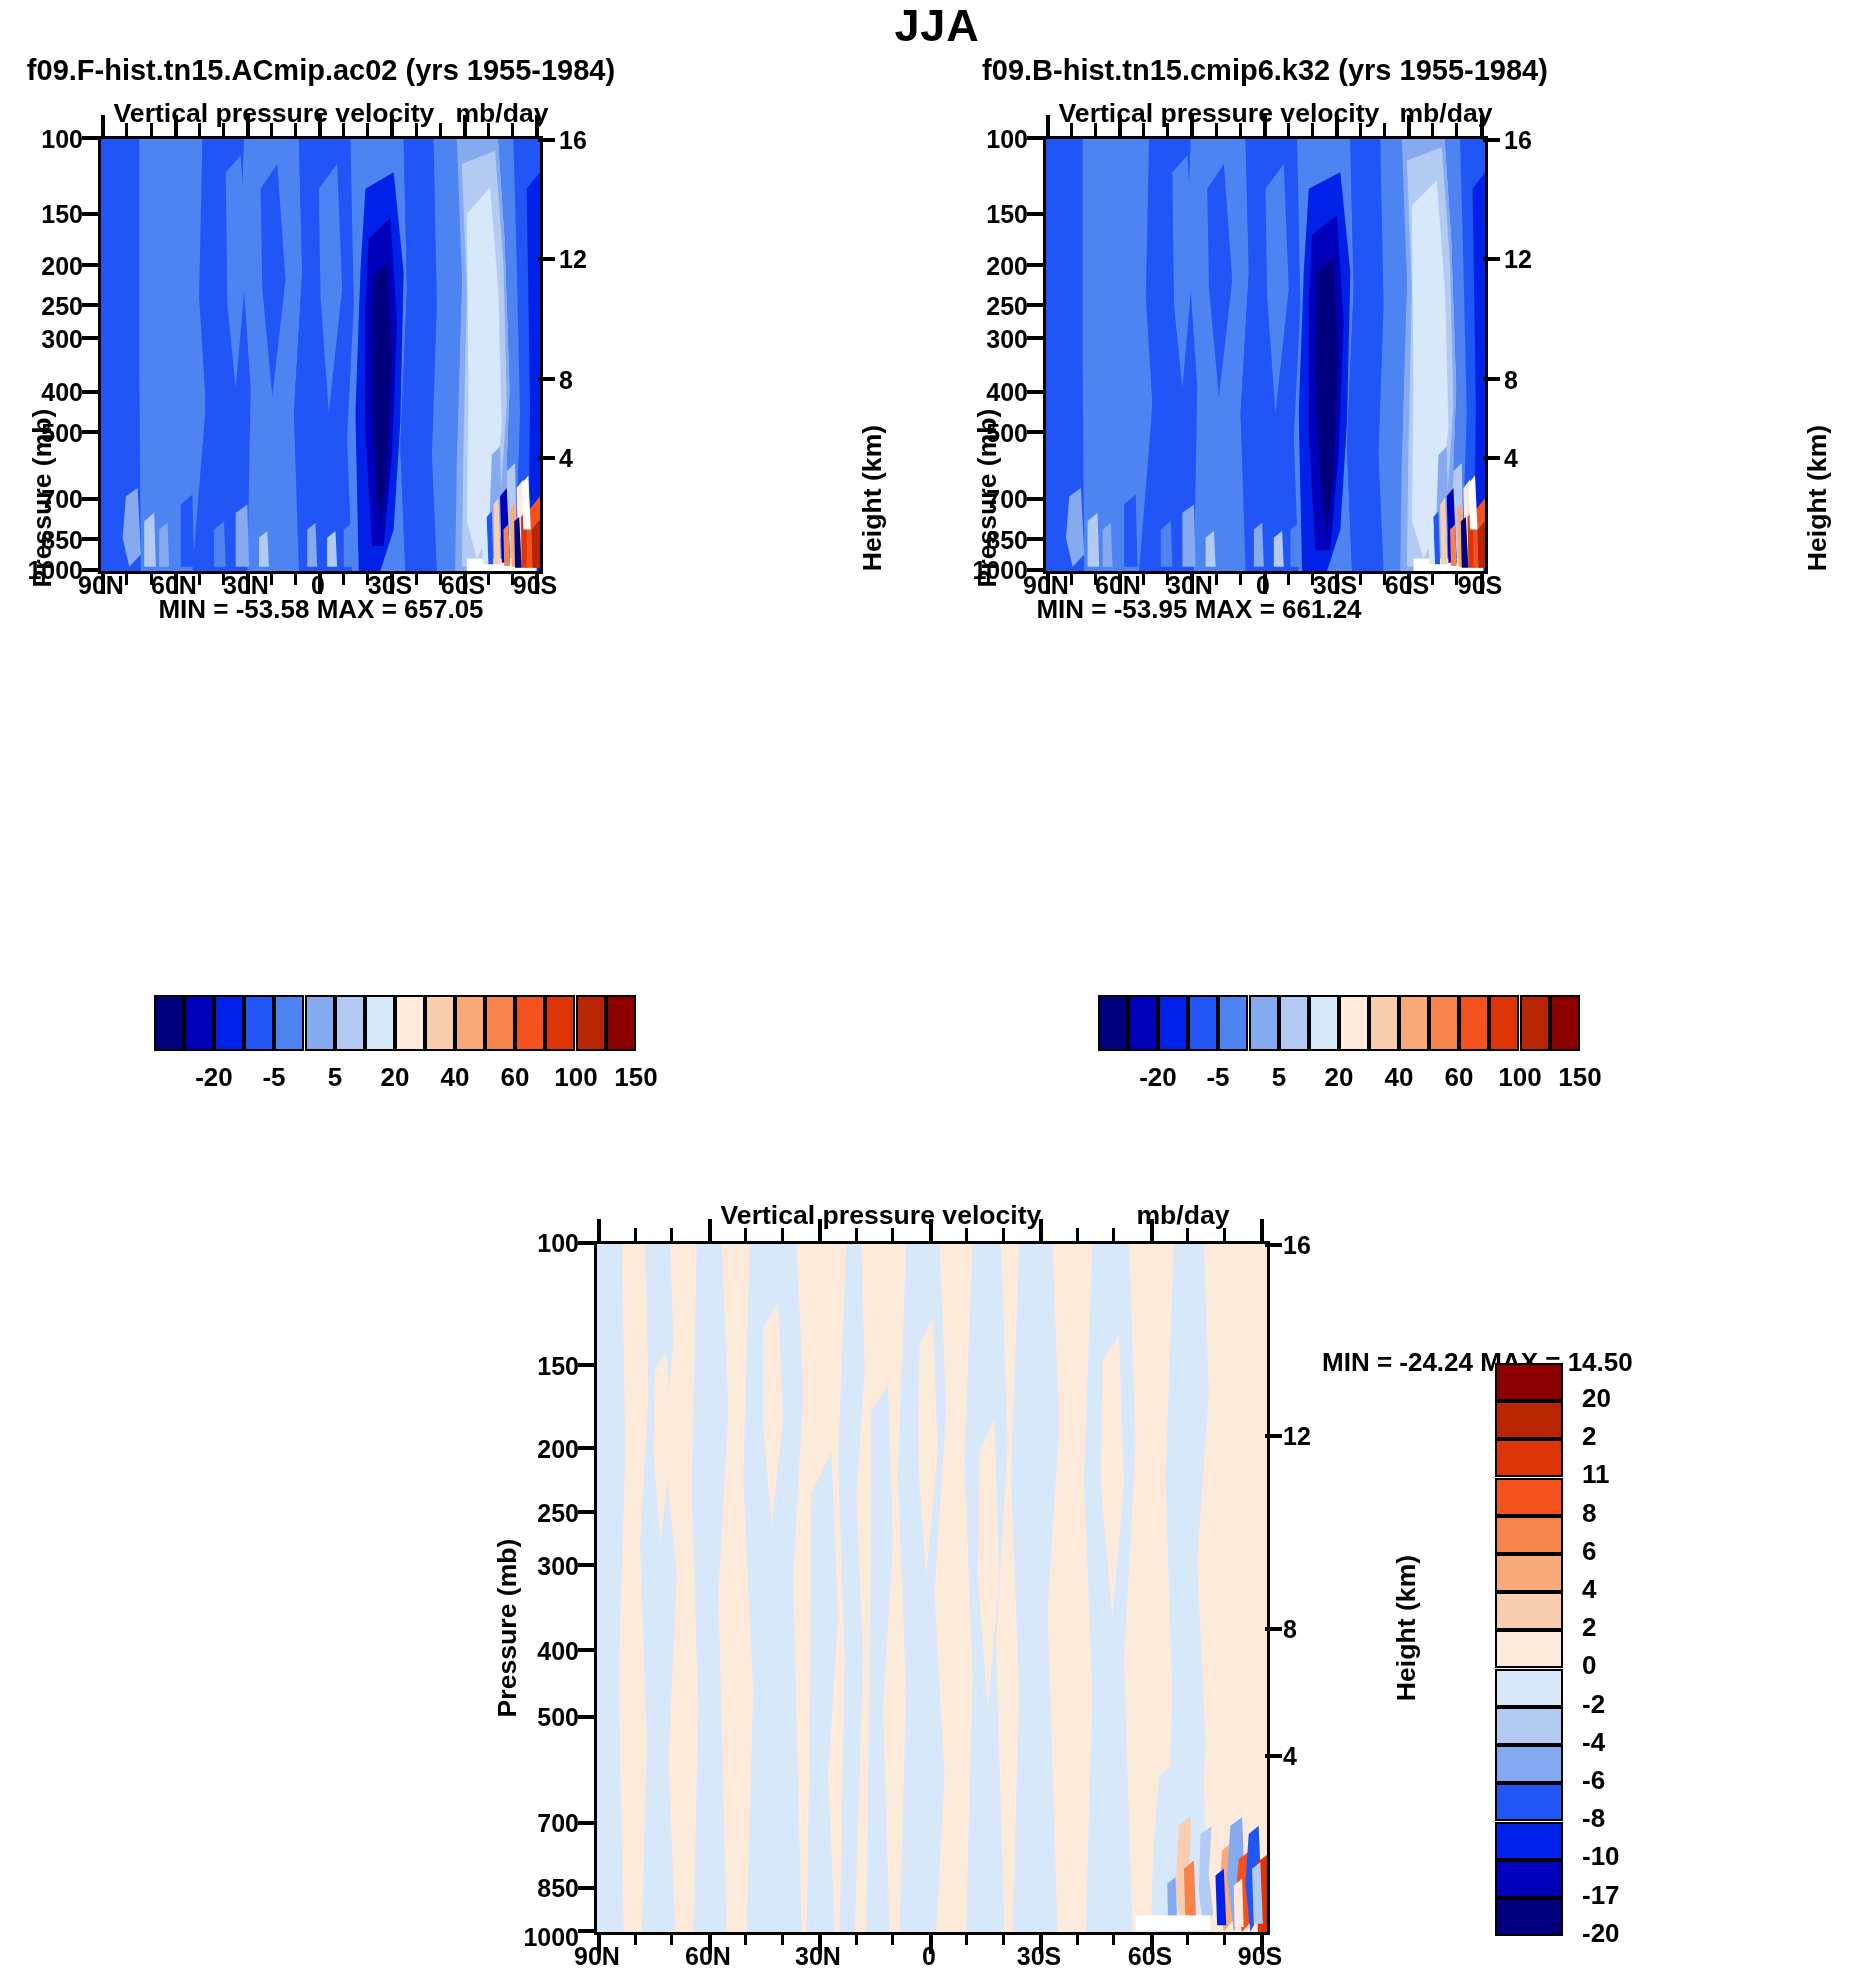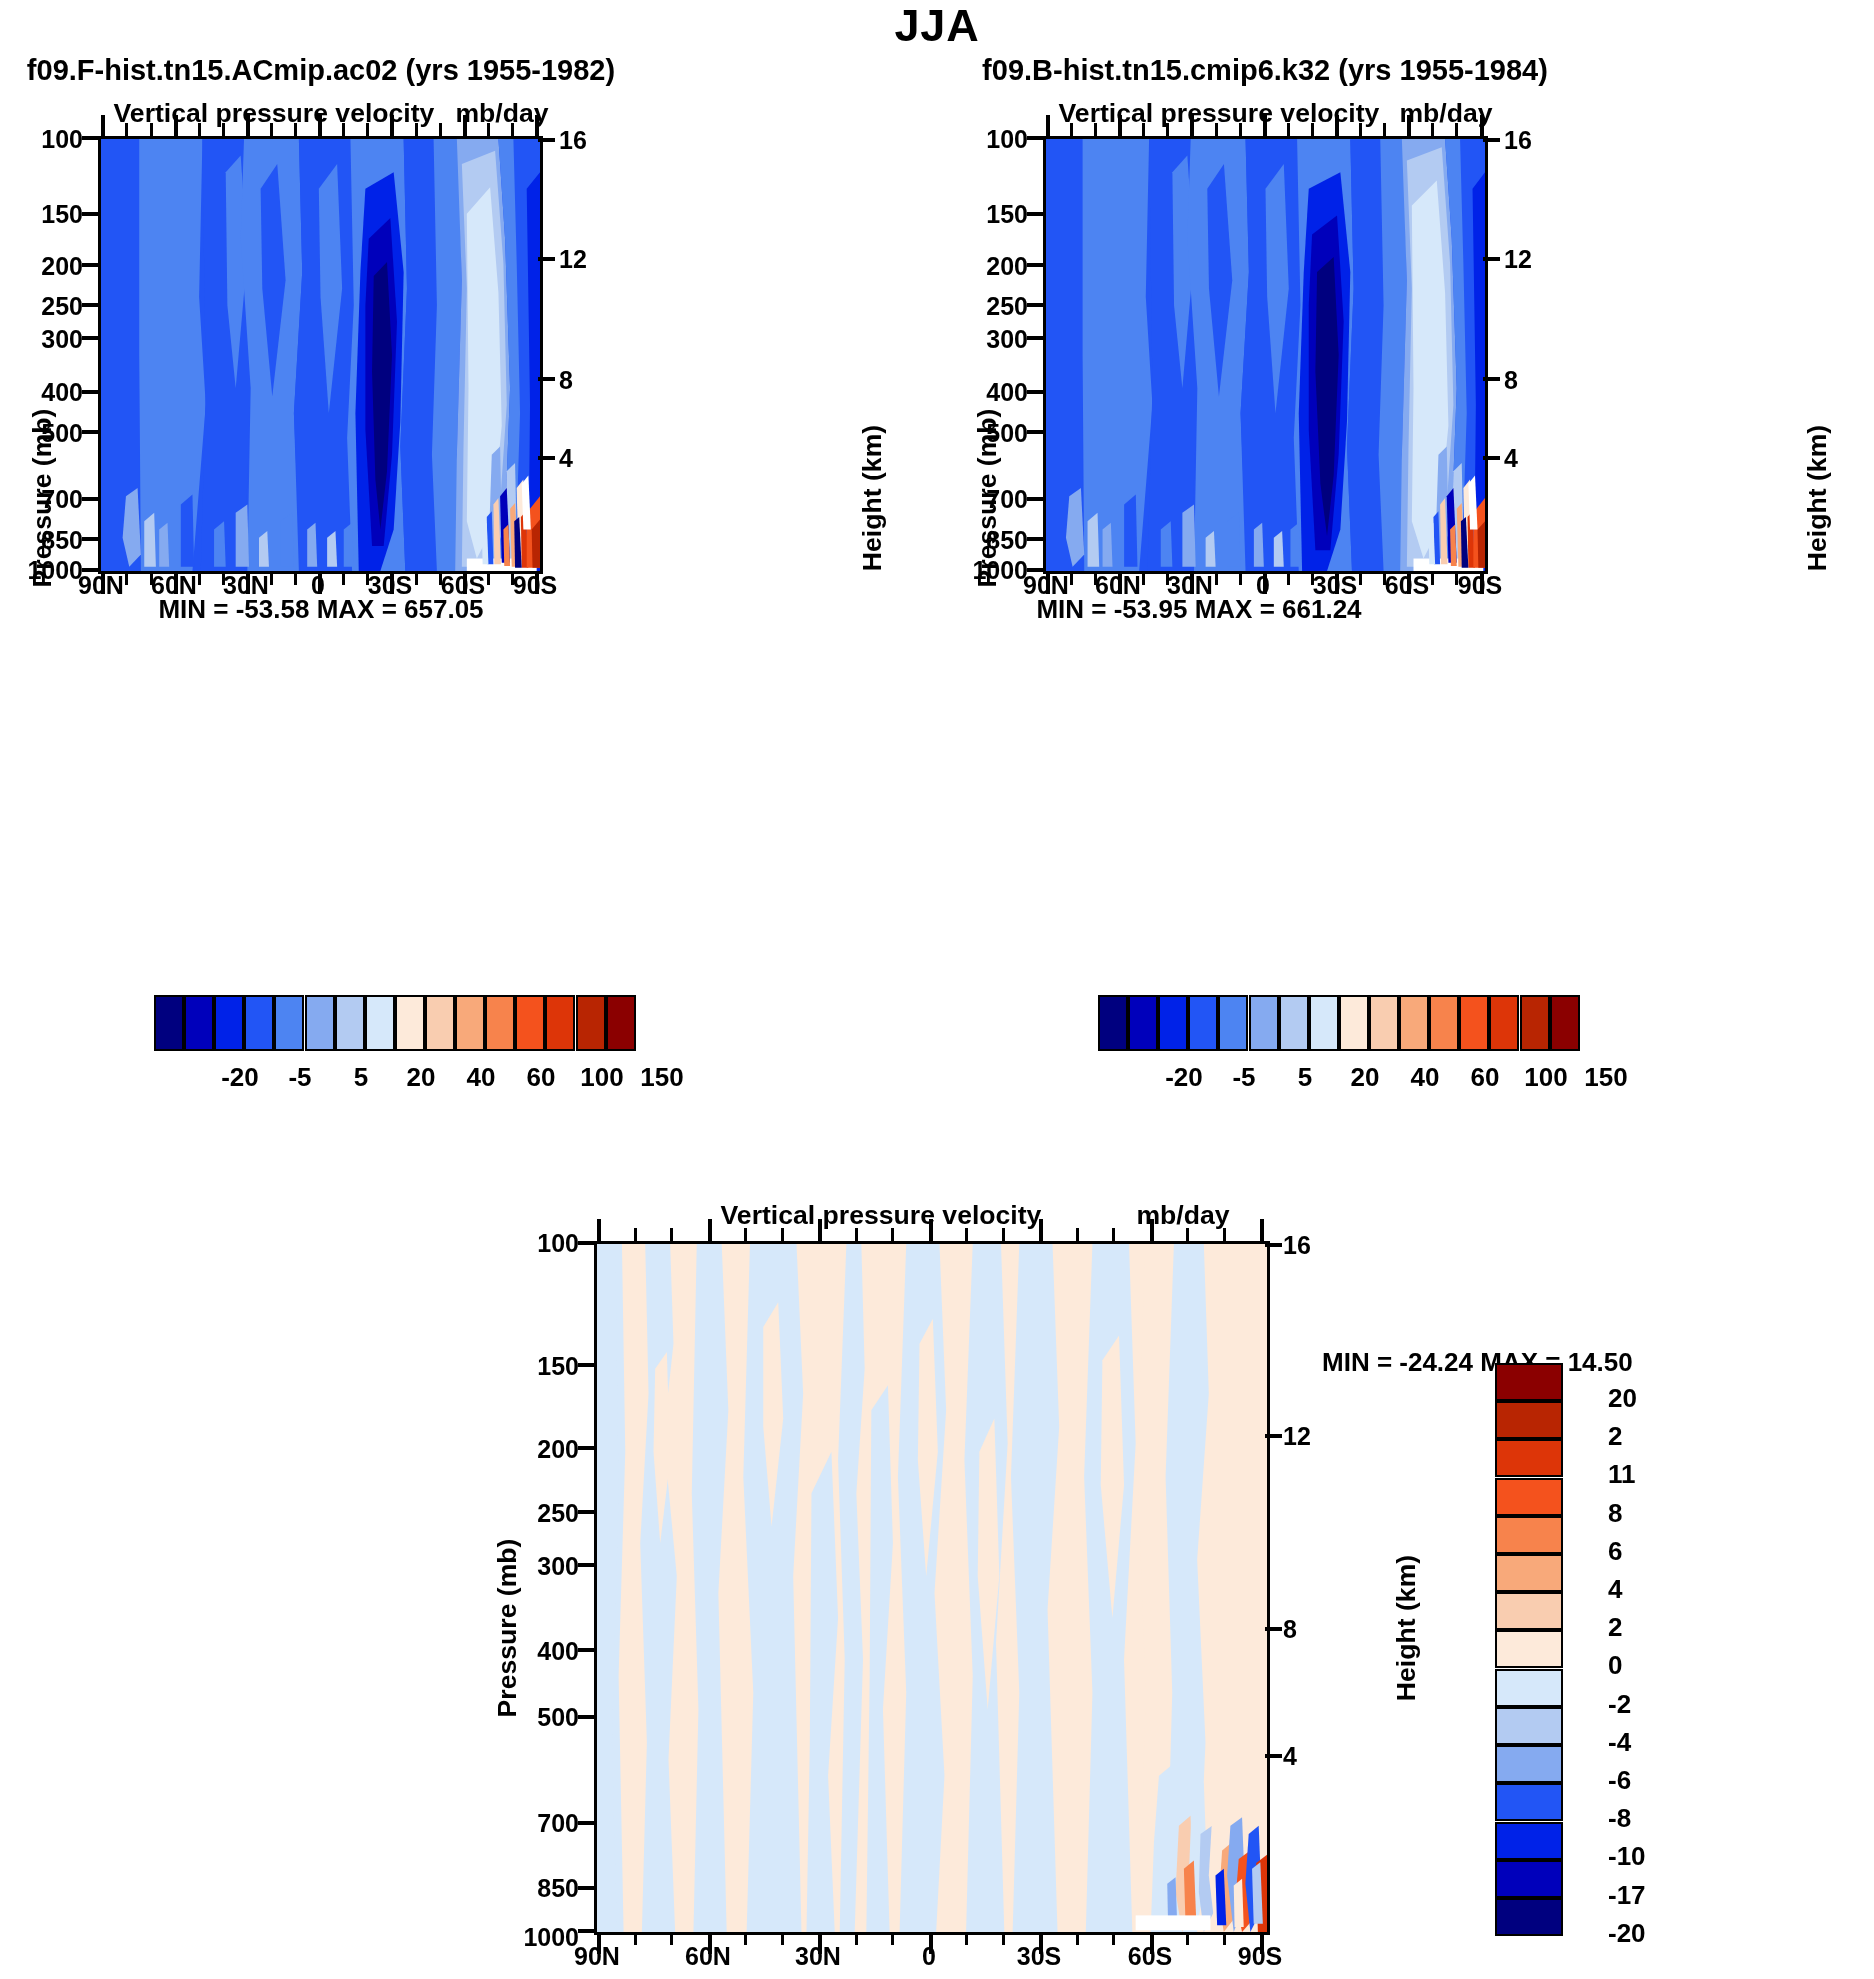--- a/index.html
+++ b/index.html
@@ -10,36 +10,36 @@
   .txt{position:absolute;color:#000;font-weight:bold;white-space:nowrap;}
   .ctr{transform:translateX(-50%);}
   .rgt{transform:translateX(-100%);}
   .suptitle{font-size:45px;letter-spacing:0.8px;}
   .paneltitle{font-size:29px;}
   .varname{font-size:26.6px;}
   .units{font-size:26.6px;}
   .axlab{font-size:25px;}
   .axtitle{font-size:26.6px;}
   .minmax{font-size:26px;text-align:right;}
-  .cbarlab{font-size:26px;margin-left:26px;}
+  .cbarlab{font-size:26px;}
   .vert{transform-origin:0 0;}
   .plotbox{position:absolute;overflow:hidden;background:#fff;
            border:3.3px solid #000;box-sizing:content-box;}
   .plotbox svg{display:block;}
   .tick{position:absolute;background:#000;}
   .cbcell{position:absolute;border:2.5px solid #000;box-sizing:border-box;}
 </style>
 </head>
 <body>
 
 <div class="fig">
 
   <div class="txt suptitle ctr" style="left:937px;top:0px;">JJA</div>
 
-  <div class="txt paneltitle ctr" style="left:321px;top:54px;">f09.F-hist.tn15.ACmip.ac02 (yrs 1955-1982)</div>
+  <div class="txt paneltitle ctr" style="left:321px;top:54px;">f09.F-hist.tn15.ACmip.ac02 (yrs 1955-1984)</div>
   <div class="txt varname ctr" style="left:274px;top:98px;">Vertical pressure velocity</div>
   <div class="txt units ctr" style="left:502px;top:98px;">mb/day</div>
 
   <div class="txt axtitle vert" style="left:27.4px;top:498px;transform:rotate(-90deg) translateX(-50%);">Pressure (mb)</div>
   <div class="txt axtitle vert" style="left:857px;top:498px;transform:rotate(-90deg) translateX(-50%);">Height (km)</div>
 
   <div class="txt axlab rgt" style="left:83px;top:125px;">100</div>
   <div class="txt axlab rgt" style="left:83px;top:200px;">150</div>
   <div class="txt axlab rgt" style="left:83px;top:252px;">200</div>
   <div class="txt axlab rgt" style="left:83px;top:292px;">250</div>

